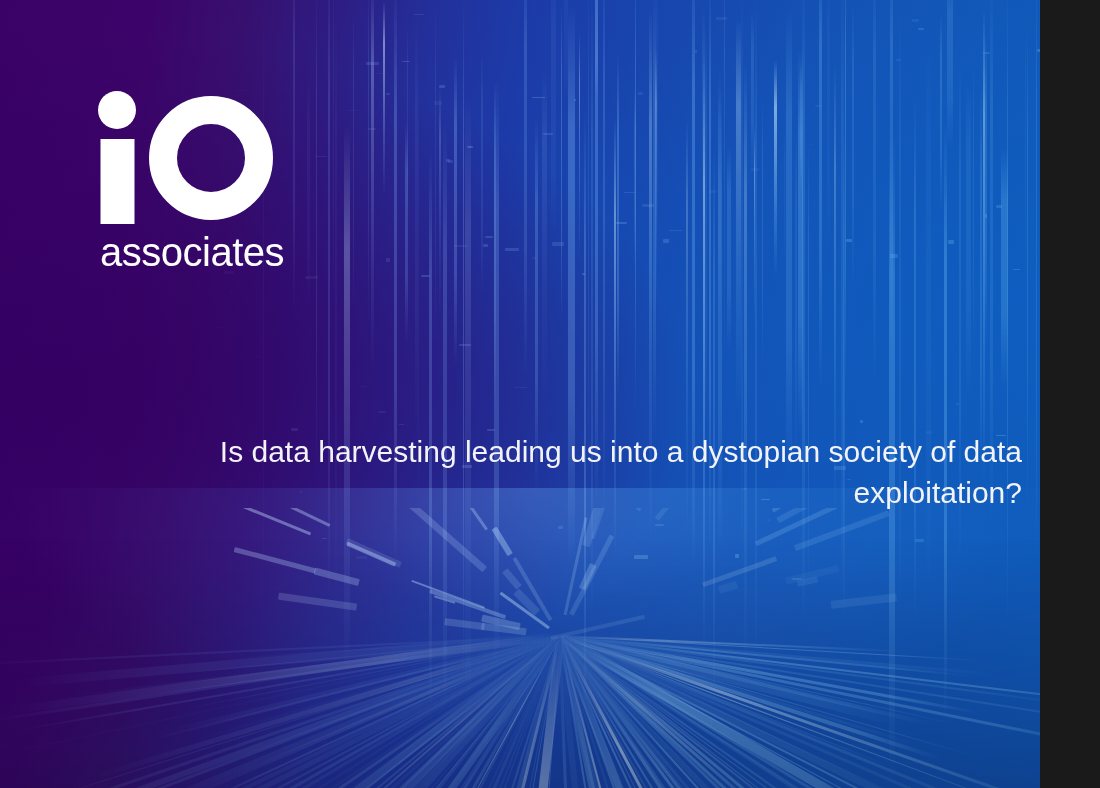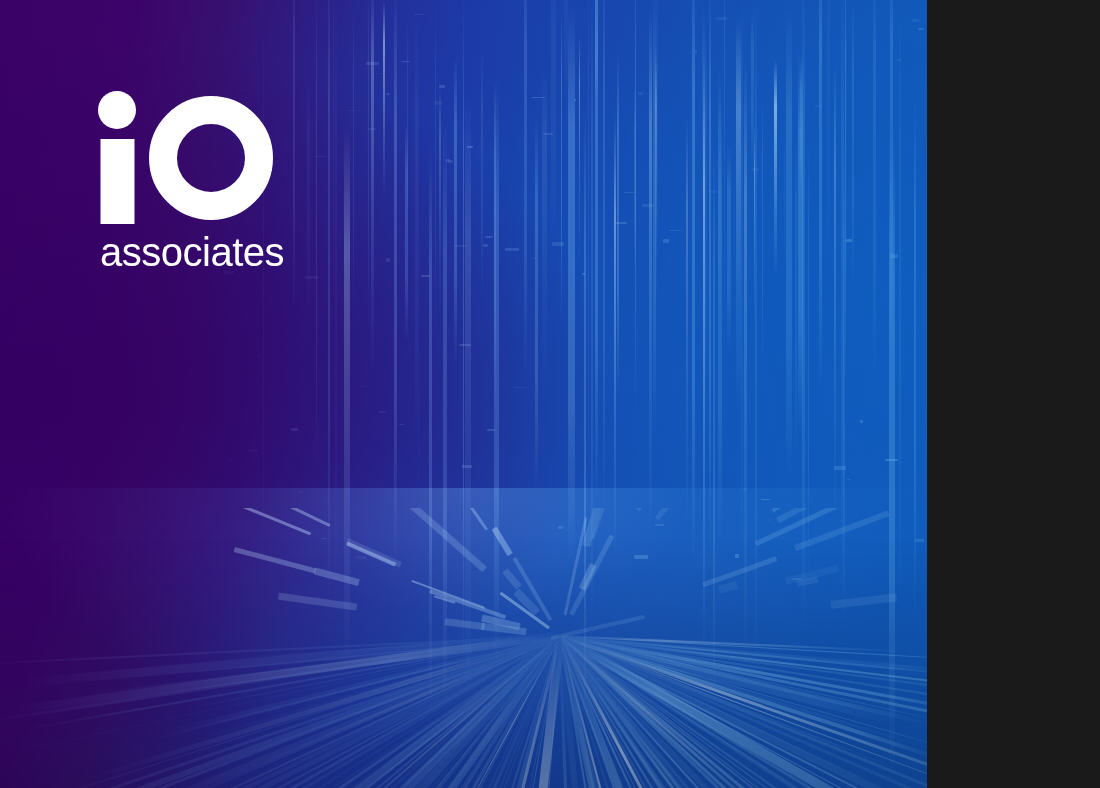--- a/index.html
+++ b/index.html
@@ -7,21 +7,21 @@
     margin: 0;
     padding: 0;
     background: #1a1a1a;
   }
   body {
     font-family: "Liberation Sans", sans-serif;
   }
 
   #slide {
     position: relative;
-    width: 927px;
+    width: 1040px;
     height: 788px;
     overflow: hidden;
     background: #8b5cf6;
   }
 
   
   .bg-layer {
     position: absolute;
     inset: 0;
     pointer-events: none;
@@ -529,15 +529,16 @@
 
       <rect x="4.5" y="53" width="34" height="85" fill="#ffffff"></rect>
 
       <circle cx="115" cy="72" r="48" fill="none" stroke="#ffffff" stroke-width="28"></circle>
 
       <text x="4" y="180" font-family="Liberation Sans, sans-serif" font-size="40" font-weight="400" fill="#ffffff" letter-spacing="-0.5">associates</text>
     </svg>
   </div>
 
   <div id="textblock">
+    <p id="slide-subtitle">Is data harvesting leading us into a dystopian society of data exploitation?</p>
   </div>
 
 </div>
 
 </body></html>

